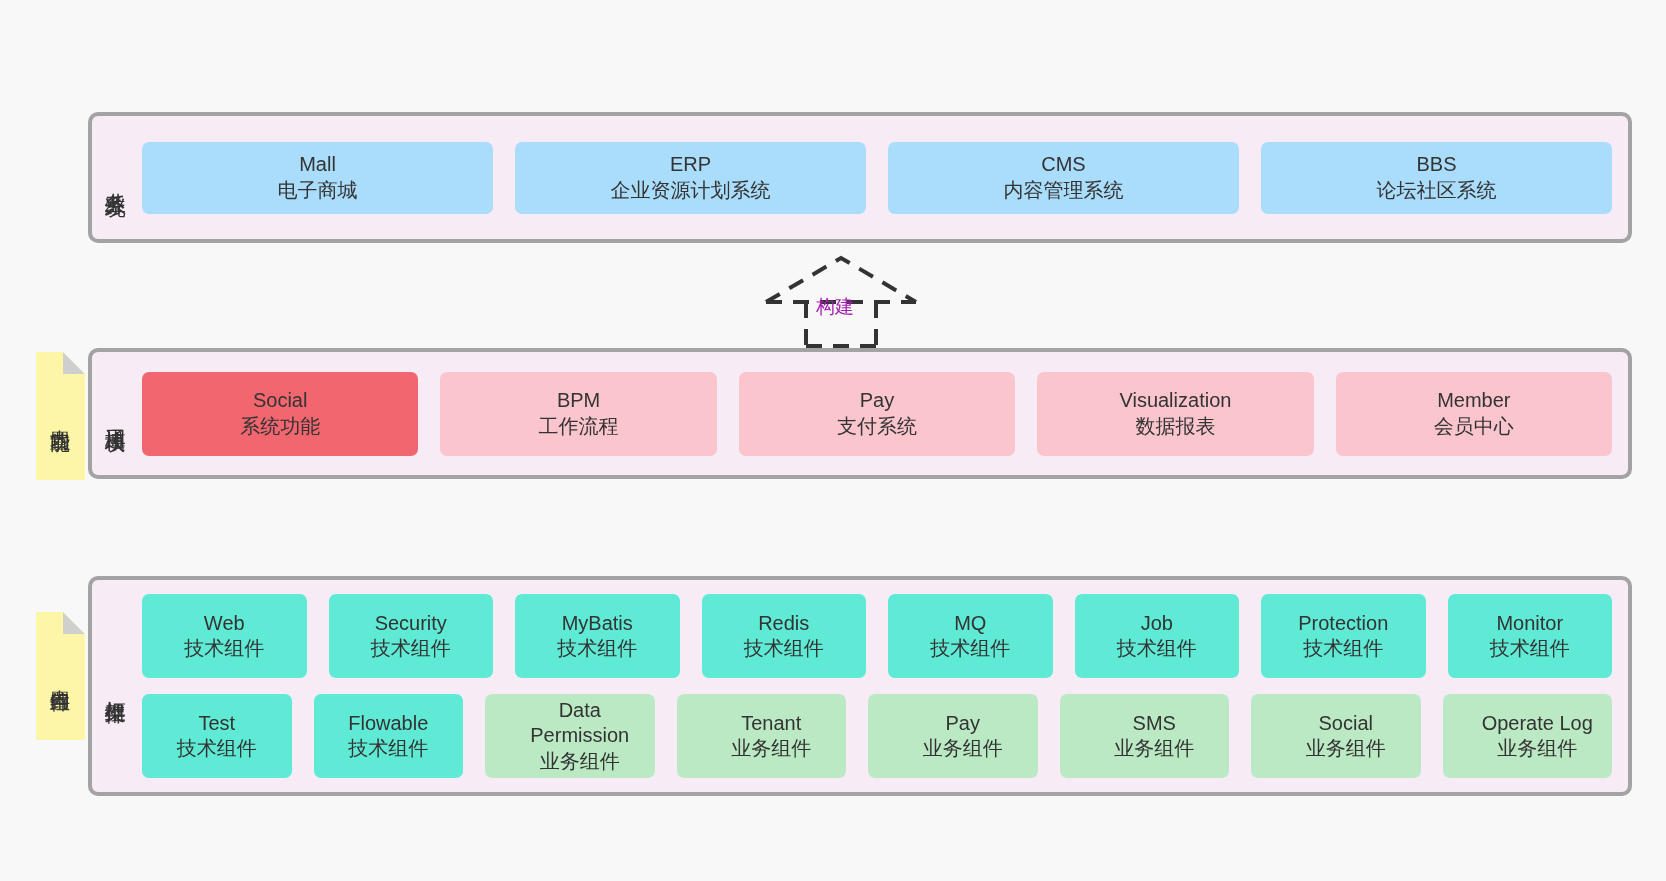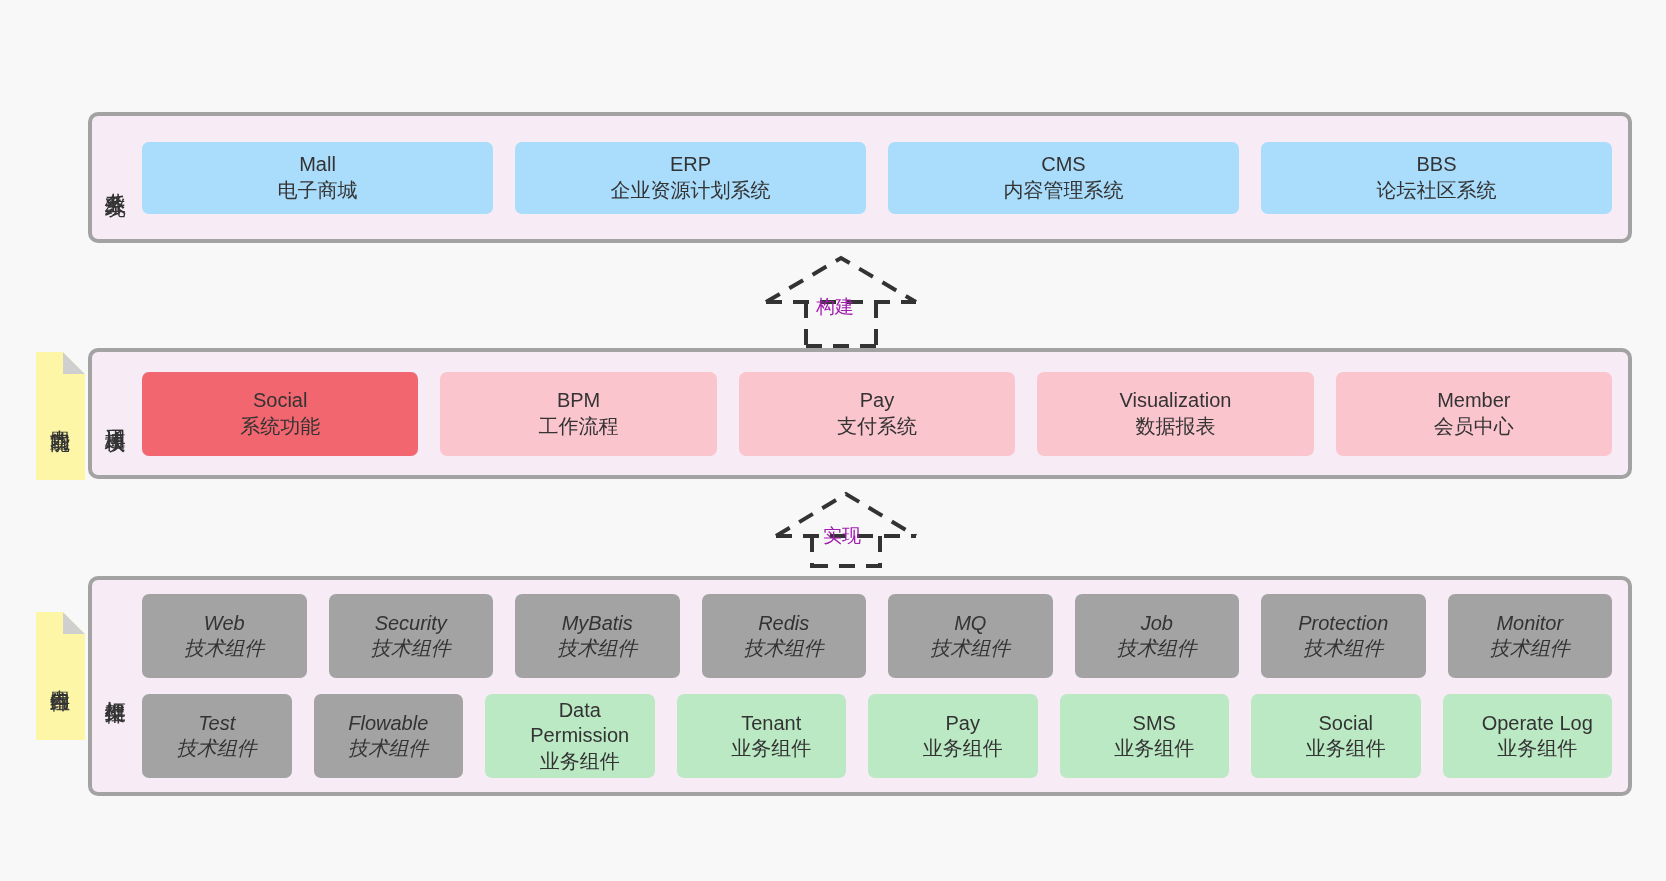--- a/index.html
+++ b/index.html
@@ -79,21 +79,21 @@
     padding: 6px 4px;
     user-select: none;
   }
   .card .c-title { display: block; }
   .card .c-sub   { display: block; }
 
   
   .c-blue        { background: #aadcfb; }
   .c-red         { background: #f2666f; }
   .c-pink        { background: #fbc5cd; }
-  .c-green       { background: #a3a3a3; font-style: italic; }
+  .c-green       { background: #5eead4; }
   .c-green-light { background: #bbe9c4; padding-left: 24px; }
 
   
   #layer-business  { left: 88px;  top: 112px; width: 1544px; height: 131px; }
   #layer-business .cards-area { padding-top: 0; }
   #layer-business .card { height: 72px; }
 
   #layer-modules   { left: 88px;  top: 348px; width: 1544px; height: 131px; }
   #layer-modules .card { height: 84px; }
 
@@ -210,30 +210,20 @@
           <span class="c-sub">数据报表</span>
         </div>
         <div class="card c-pink">
           <span class="c-title">Member</span>
           <span class="c-sub">会员中心</span>
         </div>
       </div>
     </div>
   </div>
 
-  <div class="arrow" id="arrow-implement">
-    <svg width="170" height="80" viewBox="0 0 170 80">
-      <path d="M 8 48 L 78 6 L 148 48" fill="none" stroke="#333333" stroke-width="4" stroke-dasharray="16 11" stroke-linecap="butt"></path>
-      <path d="M 8 48 L 148 48" fill="none" stroke="#333333" stroke-width="4" stroke-dasharray="16 11"></path>
-      <path d="M 44 48 L 44 80" fill="none" stroke="#333333" stroke-width="4" stroke-dasharray="16 11"></path>
-      <path d="M 112 48 L 112 80" fill="none" stroke="#333333" stroke-width="4" stroke-dasharray="16 11"></path>
-      <path d="M 44 78 L 112 78" fill="none" stroke="#333333" stroke-width="4" stroke-dasharray="16 11"></path>
-    </svg>
-    <span class="arrow-label">实现</span>
-  </div>
 
   <div class="note" id="note-builtin-component">
     <span>内置组件</span>
   </div>
 
   <div class="layer-box" id="layer-framework">
     <div class="layer-title">框架组件</div>
     <div class="cards-area">
 
       <div class="card-row">

